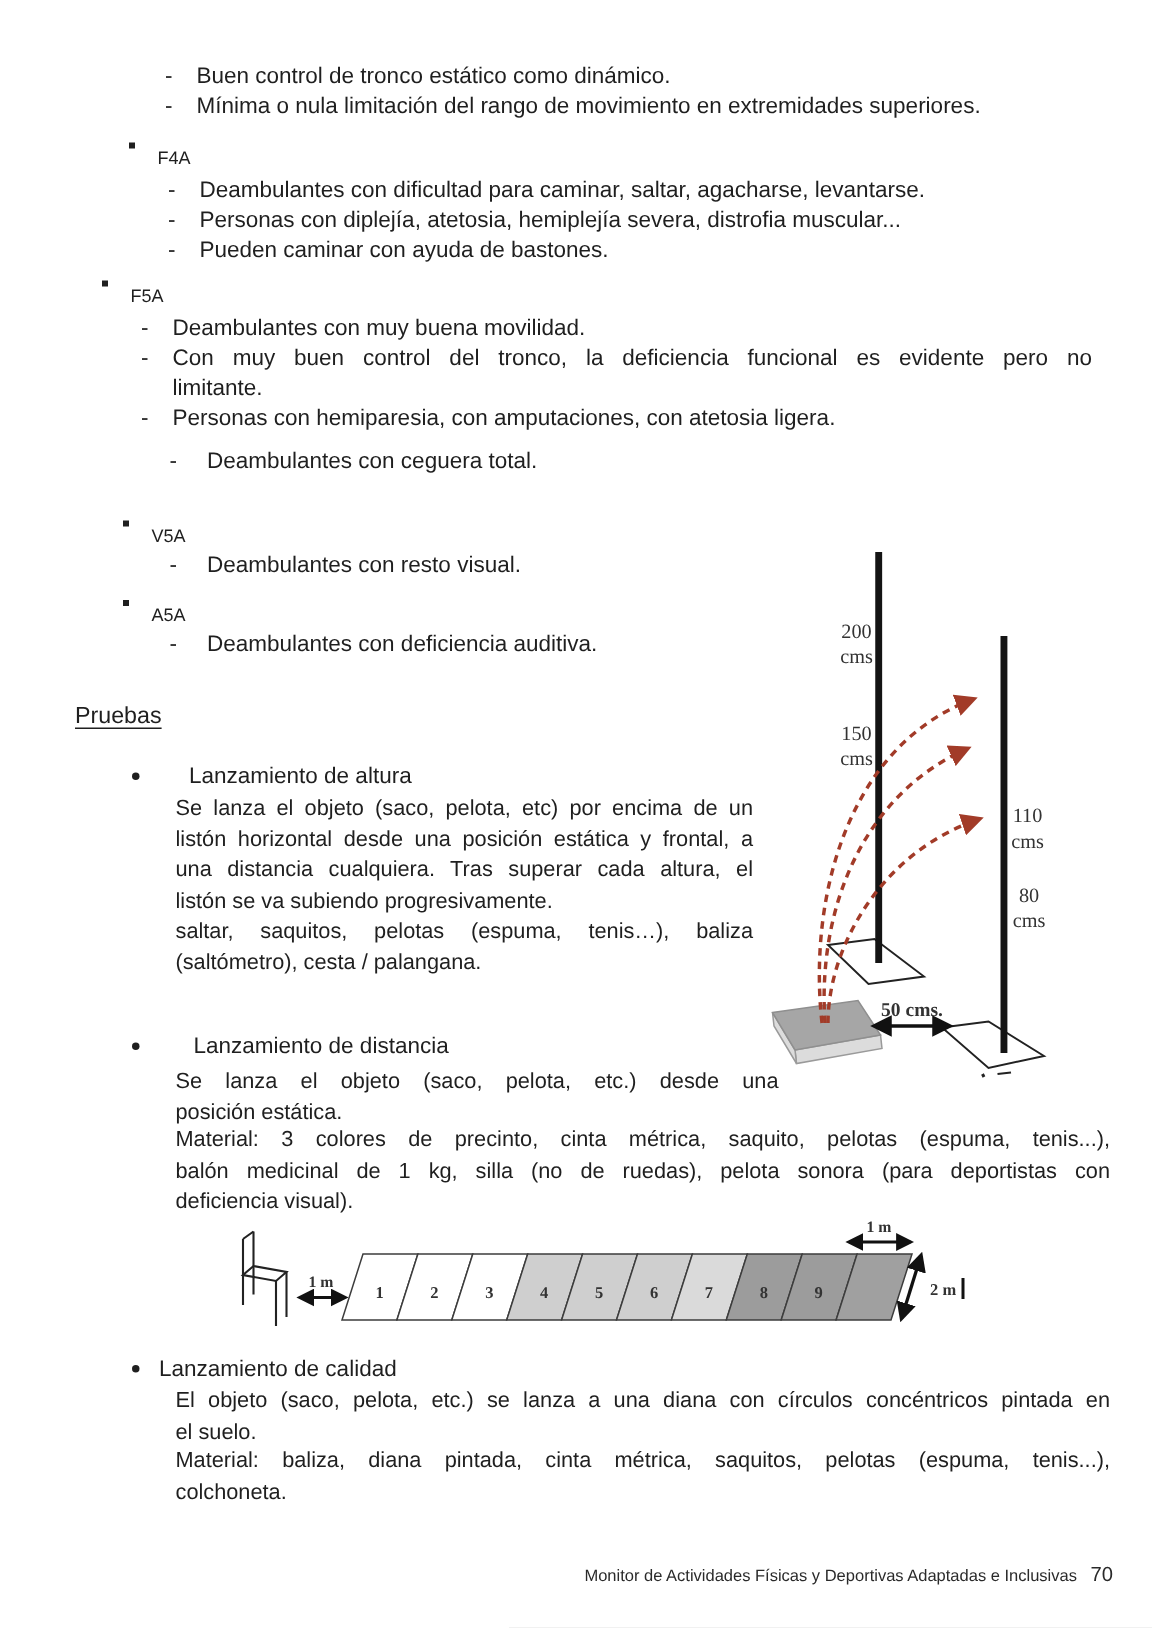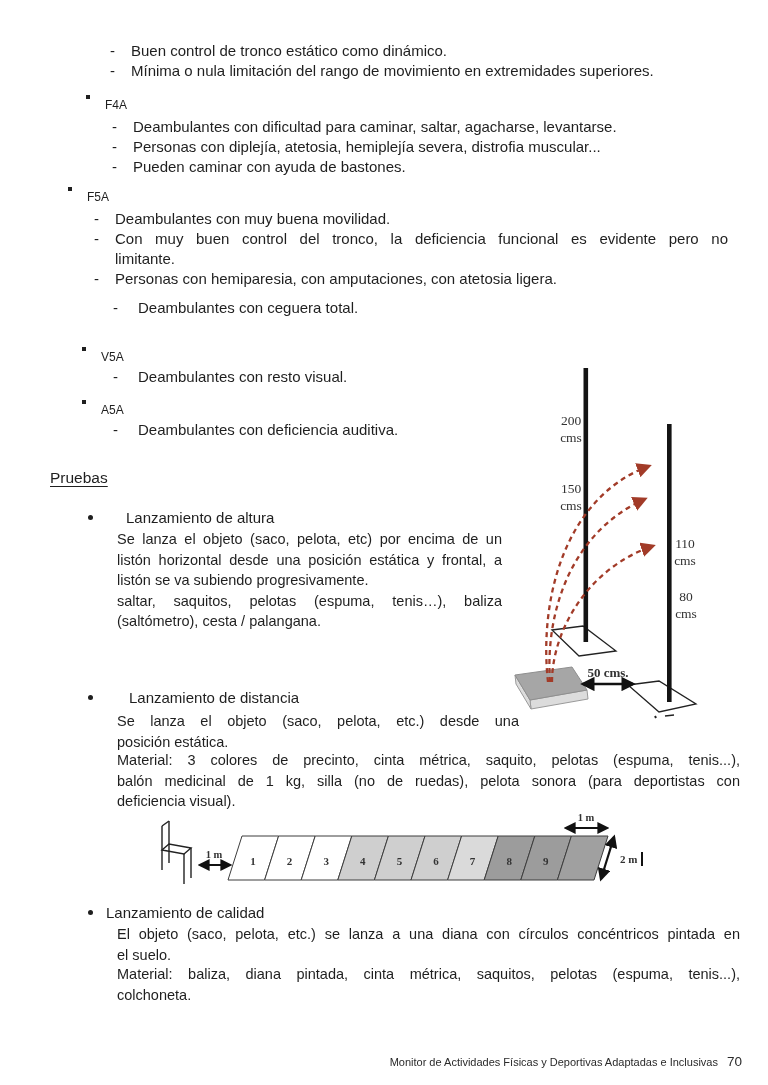--- a/index.html
+++ b/index.html
@@ -9,21 +9,21 @@
   .list-line{display:flex;font-size:15px;line-height:20px;}
   .dash{flex:0 0 21px;}
   .cat-header{display:flex;align-items:flex-start;font-size:12px;line-height:20px;}
   .sq{width:4px;height:4px;background:#1f1f1f;margin-right:15px;}
   .dot{width:5px;height:5px;border-radius:50%;background:#1f1f1f;margin-right:13px;margin-top:7px;flex:0 0 5px;}
   .sec-title{display:flex;font-size:15px;line-height:20px;}
   .para{font-size:14.5px;line-height:20.5px;}
   .jl{text-align:justify;text-align-last:justify;}
   .ll{text-align:left;}
   .heading{font-size:15.5px;text-decoration:underline;text-underline-offset:3px;text-align:center;}
-  #footer{position:absolute;top:1042px;right:26px;display:flex;align-items:baseline;margin-top:12px;}
+  #footer{position:absolute;top:1042px;right:26px;display:flex;align-items:baseline;}
   #footer .ft{font-size:11px;color:#2a2a2a;}
   #footer .pn{font-size:13.5px;margin-left:9px;color:#2a2a2a;}
   svg text{font-family:"Liberation Serif","DejaVu Serif",serif;fill:#333;}
 </style>
 </head>
 <body>
 
 <div id="page">
 
   <div class="abs" style="left:110px;top:41px;width:640px;">
@@ -119,20 +119,21 @@
 
   <div class="abs heading" style="left:50px;top:469px;">Pruebas</div>
 
   <div class="abs sec-title" style="left:88px;top:508px;gap:20px;">
     <span class="dot"></span>
     <span>Lanzamiento de altura</span>
   </div>
   <div class="abs para" style="left:117px;top:529px;width:385px;">
     <div class="jl">Se lanza el objeto (saco, pelota, etc) por encima de un</div>
     <div class="jl">listón horizontal desde una posición estática y frontal, a</div>
+    <div class="jl">una distancia cualquiera. Tras superar cada altura, el</div>
     <div class="ll">listón se va subiendo progresivamente.</div>
     <div class="jl">saltar, saquitos, pelotas (espuma, tenis…), baliza</div>
     <div class="ll">(saltómetro), cesta / palangana.</div>
   </div>
 
   <svg class="abs" style="left:505px;top:360px;" width="262" height="372" viewBox="0 0 262 372">
     <defs>
       <marker id="mred" viewBox="0 0 10 10" refX="8" refY="5" markerWidth="6.5" markerHeight="6.5" orient="auto-start-reverse">
         <path d="M0,0 L10,5 L0,10 z" fill="#a23b28"></path>
       </marker>

